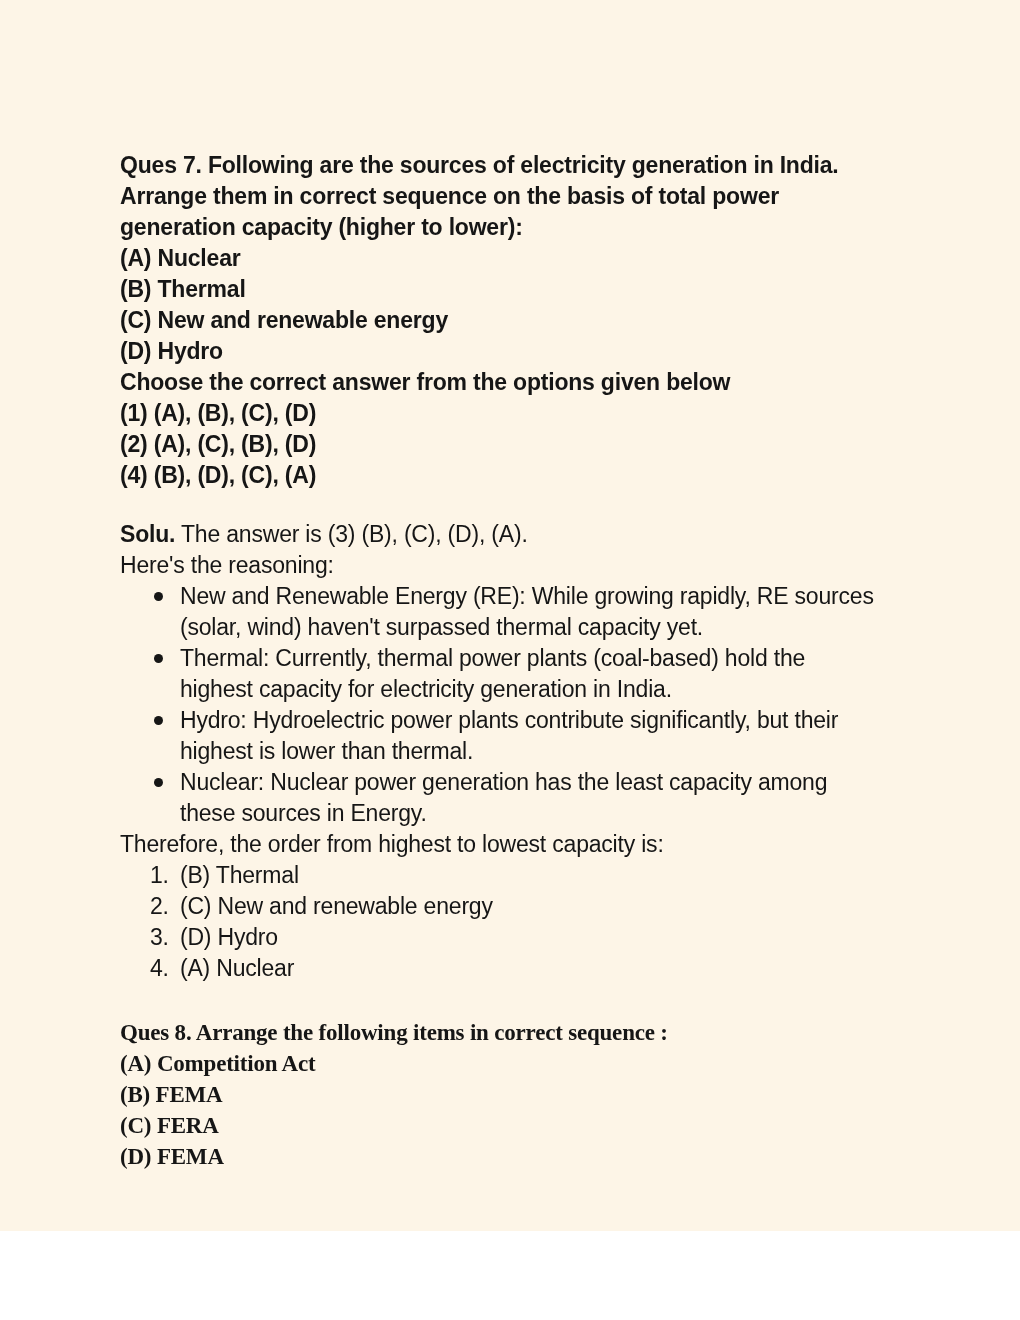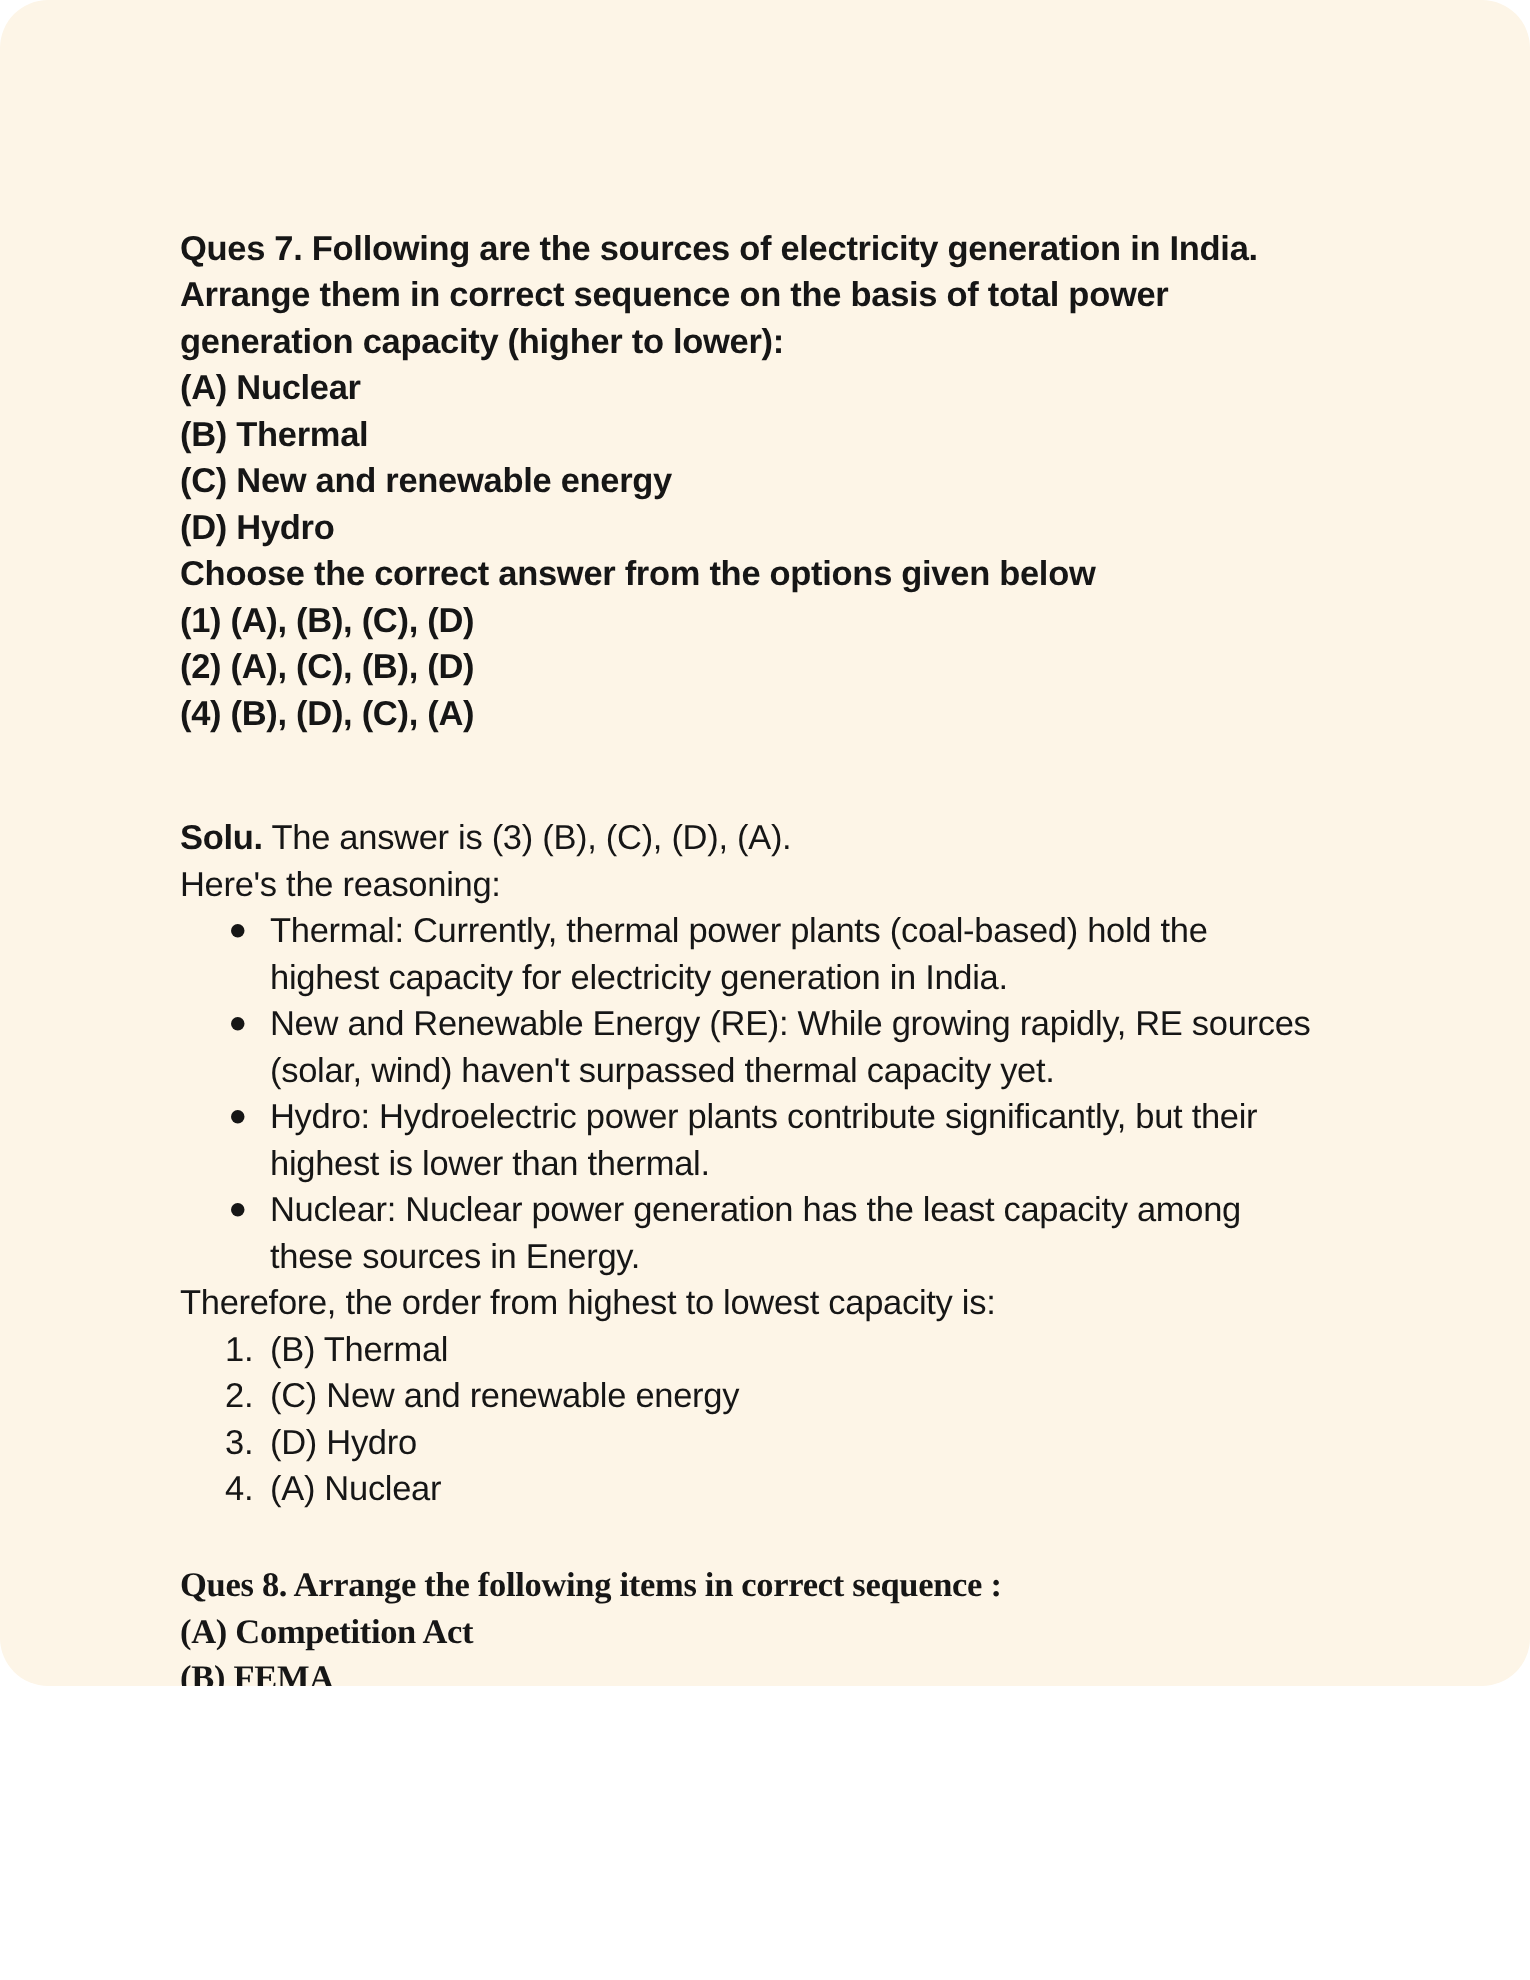--- a/index.html
+++ b/index.html
@@ -3,43 +3,42 @@
 <meta charset="utf-8">
 <style>
   html, body {
     margin: 0;
     padding: 0;
     background: #ffffff;
     width: 1020px;
   }
   .viewer {
     width: 1020px;
-    height: 1124px;
+    height: 1320px;
     background: #ffffff;
     overflow: hidden;
-    border-radius: 32px;
   }
   .page {
     width: 1020px;
     height: 1231px;
     background: #fdf5e7;
     overflow: hidden;
   }
   .content {
     padding: 150px 60px 0 120px;
     font-family: "Liberation Sans", "DejaVu Sans", sans-serif;
     font-size: 23px;
     line-height: 31px;
     letter-spacing: -0.2px;
     color: #161616;
   }
   .line { margin: 0; }
   .bold { font-weight: bold; }
   section { margin: 0; }
-  .solution-block { margin-top: 52px; }
+  .solution-block { margin-top: 28px; }
   .q8-block { margin-top: 33px; font-family: Liberation Serif, serif; }
   .bullet-item {
     display: flex;
     align-items: flex-start;
   }
   .bullet-marker-cell {
     width: 60px;
     flex: 0 0 60px;
     display: flex;
     justify-content: flex-start;
@@ -87,31 +86,31 @@
 
       <section class="solution-block">
         <p class="line"><span class="bold">Solu.</span> <span>The answer is (3) (B), (C), (D), (A).</span></p>
         <p class="line">Here's the reasoning:</p>
 
         <div class="bullet-item">
           <div class="bullet-marker-cell">
               <span class="dot"></span>
             </div>
           <div class="bullet-text">
-            <p class="line">Thermal: Currently, thermal power plants (coal-based) hold the</p>
-            <p class="line">highest capacity for electricity generation in India.</p>
+            <p class="line">New and Renewable Energy (RE): While growing rapidly, RE sources</p>
+            <p class="line">(solar, wind) haven't surpassed thermal capacity yet.</p>
           </div>
         </div>
         <div class="bullet-item">
           <div class="bullet-marker-cell">
               <span class="dot"></span>
             </div>
           <div class="bullet-text">
-            <p class="line">New and Renewable Energy (RE): While growing rapidly, RE sources</p>
-            <p class="line">(solar, wind) haven't surpassed thermal capacity yet.</p>
+            <p class="line">Thermal: Currently, thermal power plants (coal-based) hold the</p>
+            <p class="line">highest capacity for electricity generation in India.</p>
           </div>
         </div>
         <div class="bullet-item">
           <div class="bullet-marker-cell">
               <span class="dot"></span>
             </div>
           <div class="bullet-text">
             <p class="line">Hydro: Hydroelectric power plants contribute significantly, but their</p>
             <p class="line">highest is lower than thermal.</p>
           </div>

